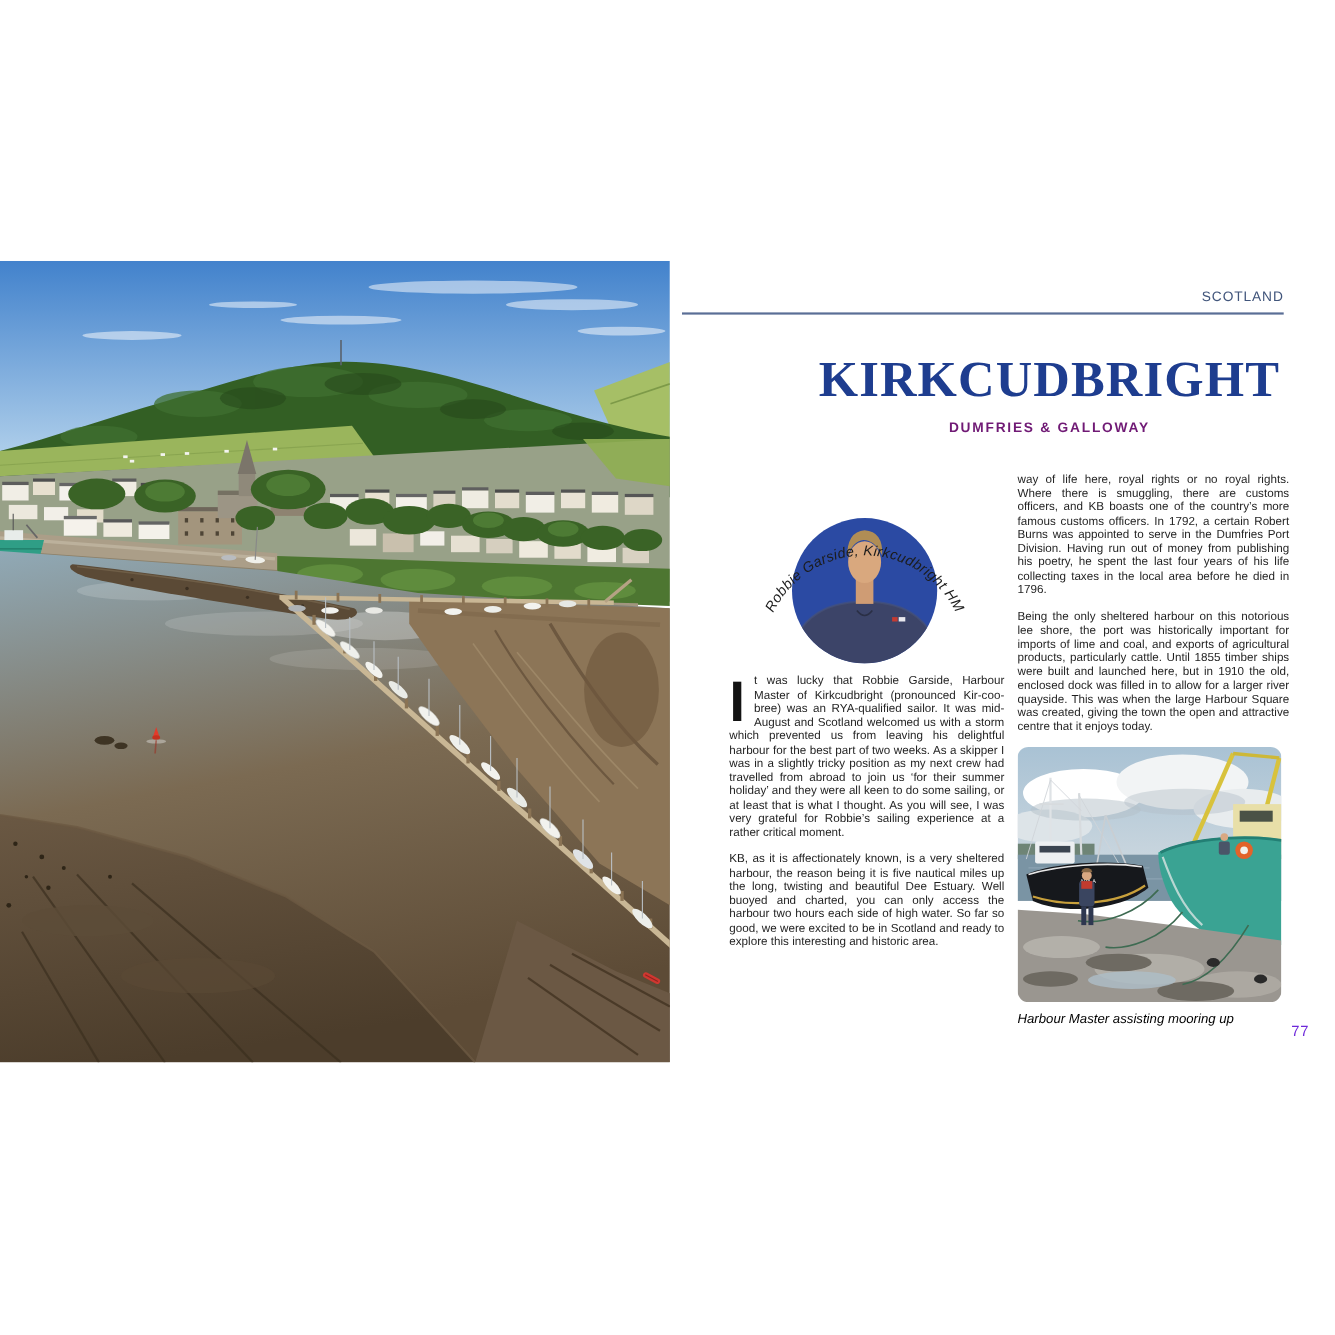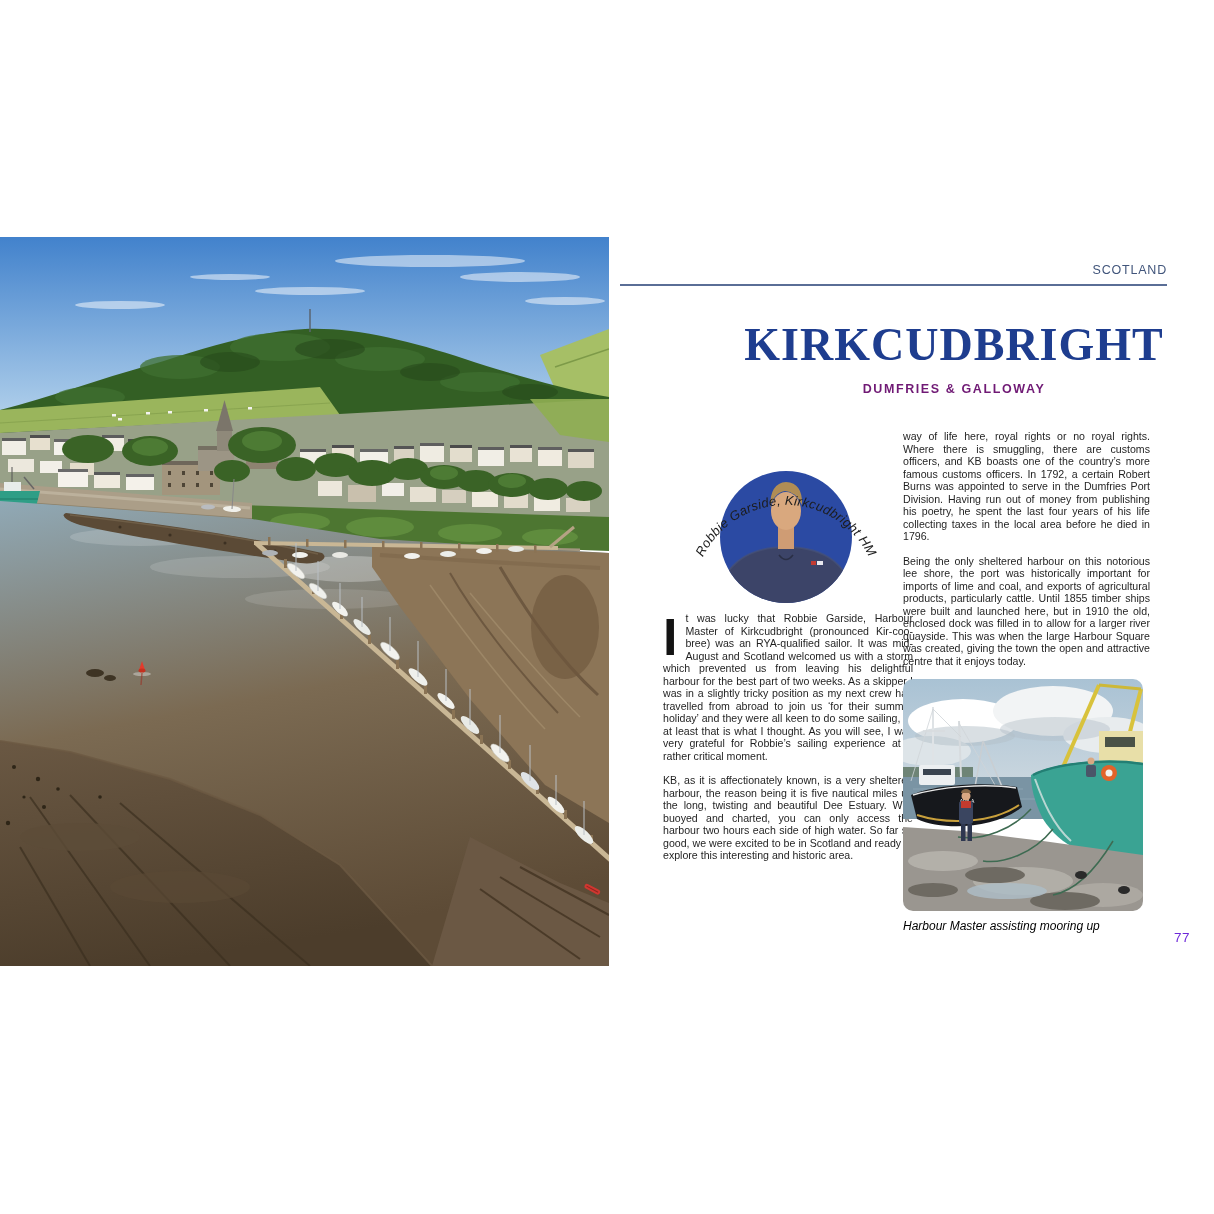--- a/index.html
+++ b/index.html
@@ -13,21 +13,21 @@
   
   .kicker{position:absolute;left:620px;top:263px;width:547px;text-align:right;
           font-size:12.5px;letter-spacing:.8px;color:#41557b;}
   .rule{position:absolute;left:620px;top:284px;width:547px;height:2px;background:#5a6e96;}
   .titleblock{position:absolute;left:684px;top:320px;width:540px;text-align:center;}
   .title{font-family:"Liberation Serif",serif;font-weight:bold;font-size:46px;line-height:50px;
          letter-spacing:1px;color:#1e3d8f;margin:0;}
   .subtitle{font-size:12.5px;font-weight:bold;letter-spacing:1.6px;color:#701a75;margin-top:12px;}
   .col{position:absolute;top:433px;}
   .col1{left:663px;width:250px;}
-  .col2{left:903px;width:247px;top:430px;}
+  .col2{left:925px;width:247px;top:430px;}
   .col p{margin:0 0 12px 0;font-size:10.6px;line-height:12.5px;text-align:justify;color:#1f1f1f;}
   .dropcap{float:left;font-weight:bold;font-size:52px;line-height:46px;height:48px;
            margin:2px 8px 0 0;color:#131313;}
   .portrait{width:250px;height:175px;}
   .quay-photo{margin:5px 0 0 0;width:240px;height:232px;border-radius:10px;overflow:hidden;}
   .quay-photo svg{display:block;}
   .caption{font-size:12px;font-style:italic;color:#000000;margin-top:8px;}
   .arc-label{font-size:13px;font-style:italic;letter-spacing:.3px;fill:#1c1c1c;}
 </style>
 </head>

